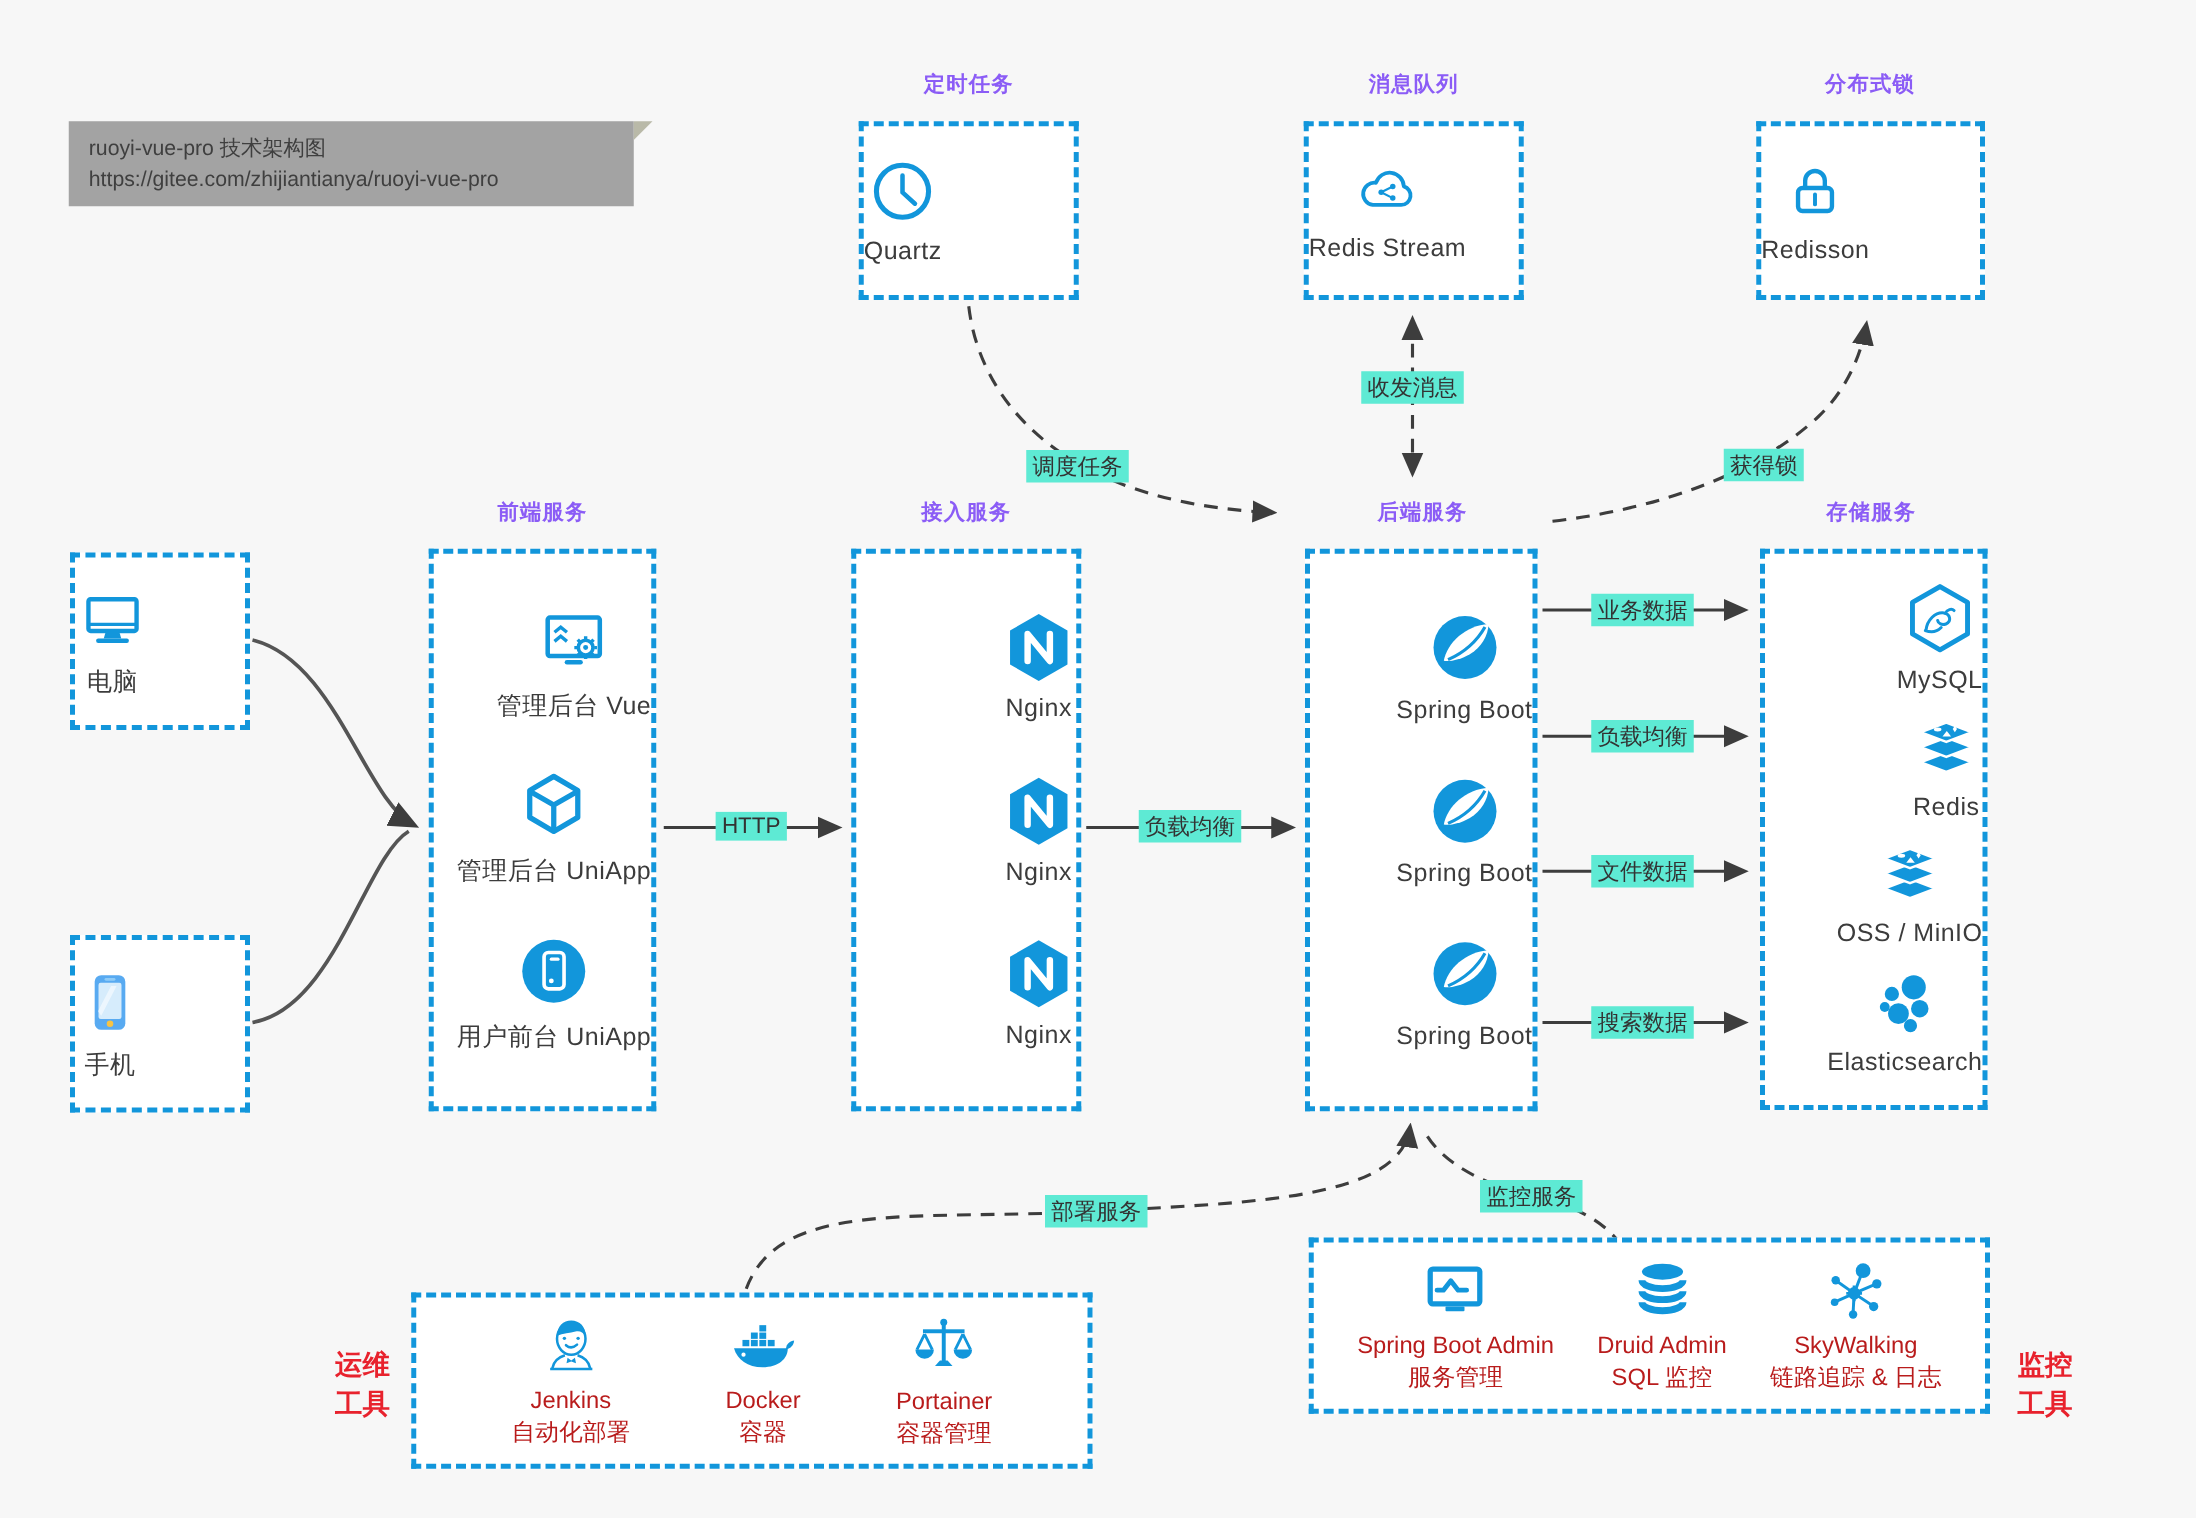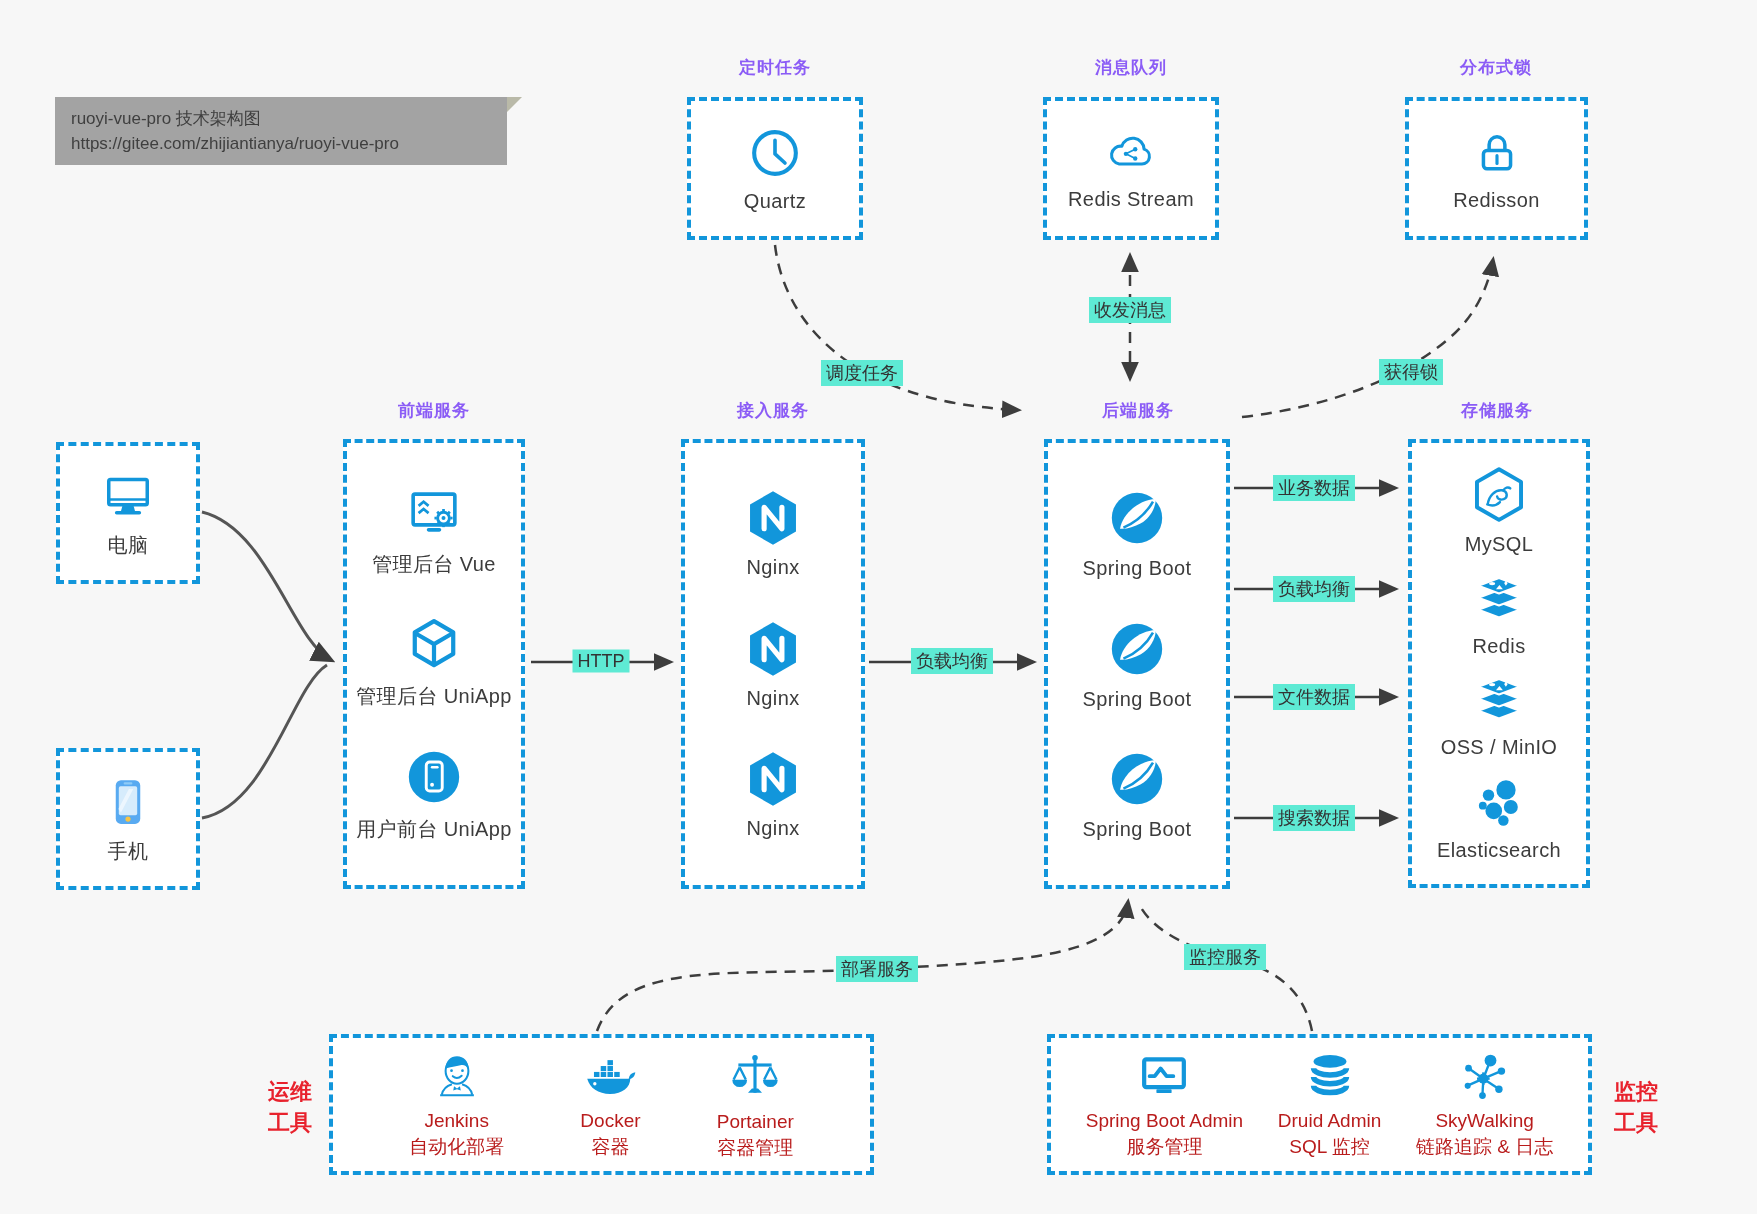--- a/index.html
+++ b/index.html
@@ -1,22 +1,22 @@
 <!DOCTYPE html>
 <html><head>
 <meta charset="utf-8">
 <style>
   *{box-sizing:border-box;margin:0;padding:0}
   body{background:#f7f7f7;font-family:"Liberation Sans","DejaVu Sans",sans-serif}
   .canvas{position:relative;width:1757px;height:1214px;background:#f7f7f7;overflow:hidden}
   .edges{position:absolute;left:0;top:0;z-index:1}
   .panel{position:absolute;border:4px dashed #1296db;background:#ffffff;z-index:2;display:flex}
-  .col{flex-direction:column;justify-content:space-evenly;align-items:center;padding:6px 0}
+  .col{flex-direction:column;justify-content:space-evenly;align-items:flex-end;padding:6px 0}
   .rowp{flex-direction:row;justify-content:space-evenly;align-items:center}
-  .single{flex-direction:column;justify-content:center;align-items:center;gap:8px}
+  .single{flex-direction:column;justify-content:center;align-items:flex-start;gap:8px}
   .node{display:flex;flex-direction:column;align-items:center;gap:8px}
   .nlabel{font-size:20px;color:#3c3c3c;letter-spacing:.4px;white-space:nowrap}
   .sublabel{font-size:19px;color:#b91c1c;text-align:center;line-height:26px;white-space:nowrap}
   .gtitle{position:absolute;transform:translate(-50%,-50%);font-size:17px;font-weight:bold;color:#8b5cf6;z-index:3;white-space:nowrap;letter-spacing:1px}
   .side-title{position:absolute;font-size:22px;font-weight:bold;color:#e8222d;line-height:31px;text-align:center;z-index:3;width:68px}
   .elabel{position:absolute;transform:translate(-50%,-50%);font-size:18px;color:#333;background:#5eead4;padding:1px 5px;z-index:3;white-space:nowrap}
   .note{position:absolute;left:55px;top:97px;width:452px;height:68px;background:#a3a3a3;z-index:3;padding:9px 16px;font-size:17px;color:#3f3f3f;line-height:25px}
   .note-fold{position:absolute;right:-15px;top:0;width:0;height:0;border-top:15px solid #b9b9a8;border-right:15px solid transparent}
   .icon{display:block;flex:0 0 auto}
 </style>
@@ -330,21 +330,21 @@
         <div>Portainer</div>
         <div>容器管理</div>
       </div>
     </div>
   </div>
 
   <div class="side-title" style="left:1602px;top:1076px">
     <div>监控</div>
     <div>工具</div>
   </div>
-  <div class="panel rowp" style="left:1047px;top:1034px;width:545px;height:141px">
+  <div class="panel rowp" style="left:1047px;top:990px;width:545px;height:141px">
     <div class="node" style="gap:4px">
       <svg class="icon" viewBox="0 0 64 64" width="58" height="54">
         <rect x="8.5" y="11" width="47" height="33" rx="2.5" fill="#fff" stroke="#1296db" stroke-width="5"></rect>
         <path d="M15,31 h6 l7,-9 7,9 h8" fill="none" stroke="#1296db" stroke-width="4.6" stroke-linejoin="round" stroke-linecap="round"></path>
         <rect x="23" y="46.5" width="18" height="4.5" rx="1" fill="#1296db"></rect>
       </svg>
       <div class="sublabel">
         <div>Spring Boot Admin</div>
         <div>服务管理</div>
       </div>

